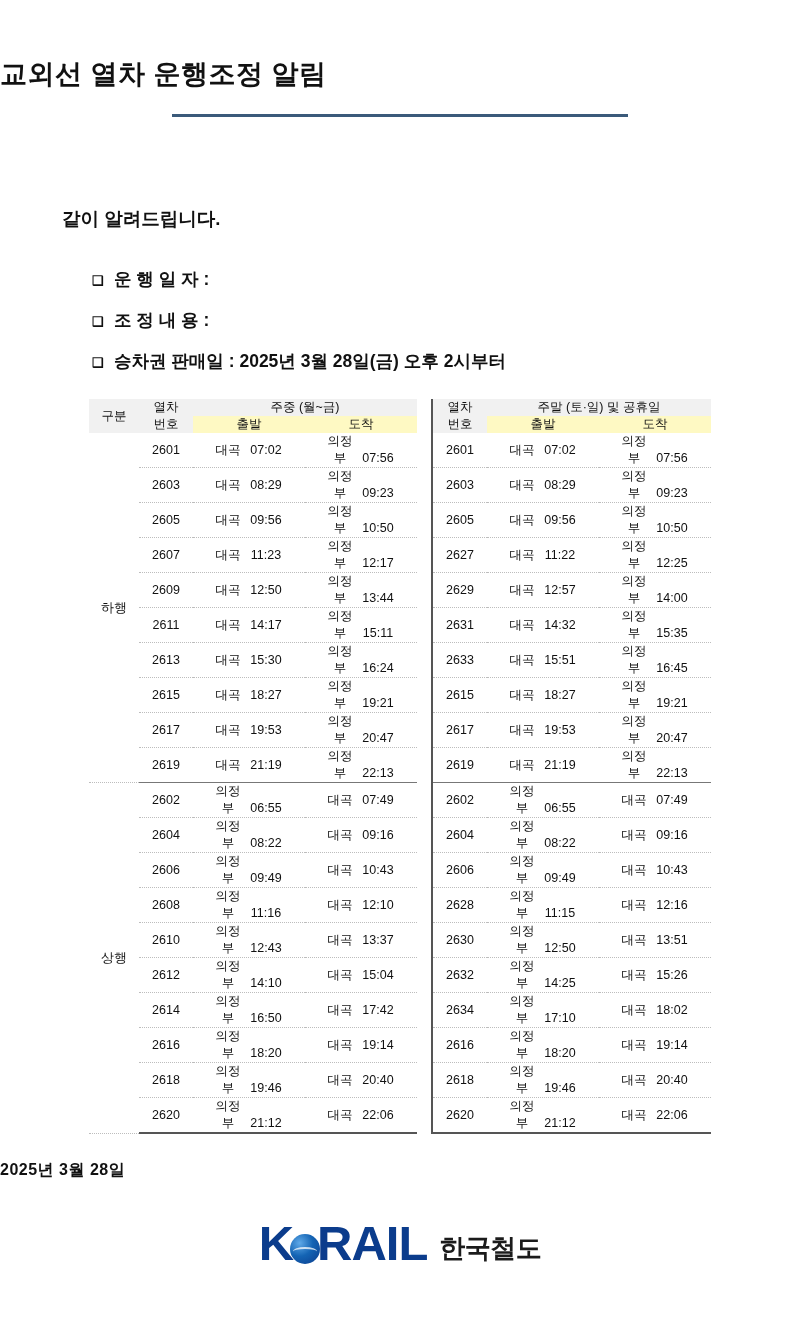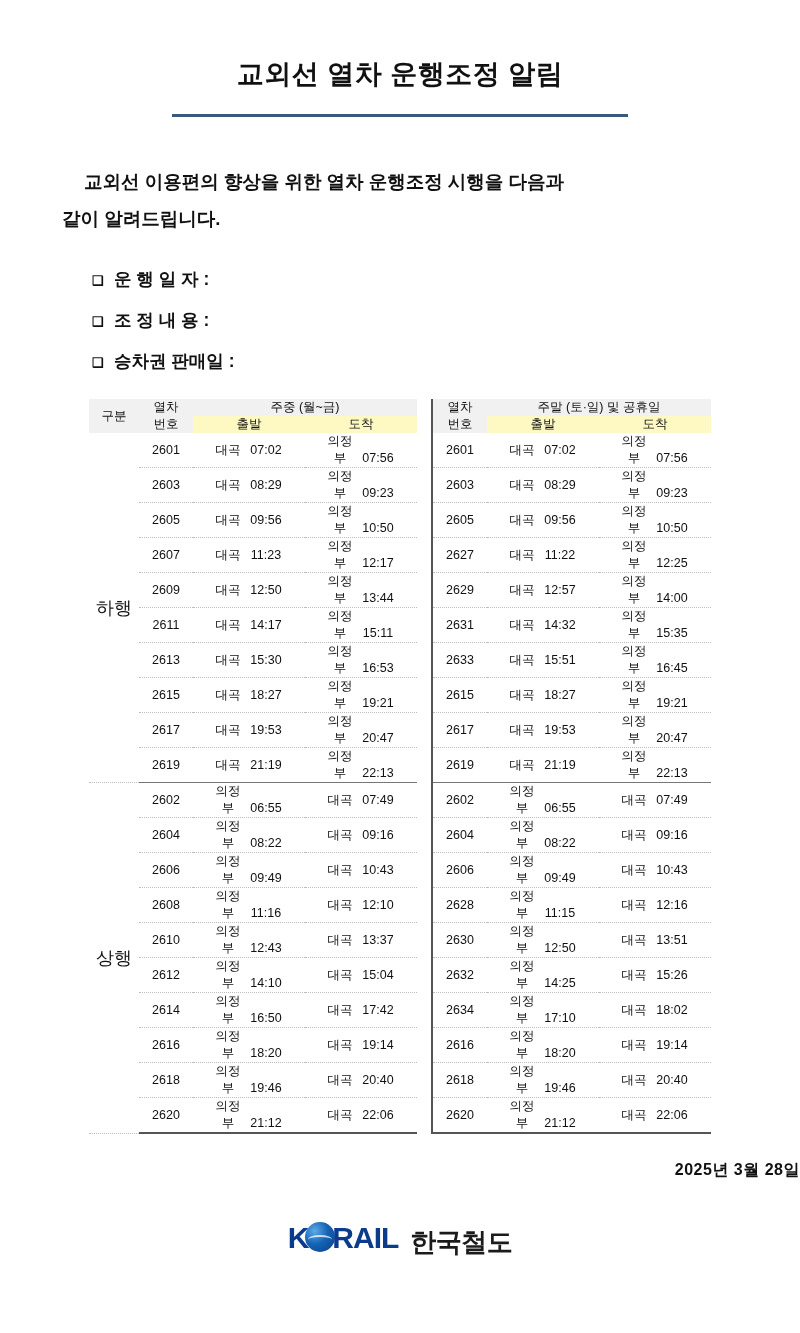--- a/index.html
+++ b/index.html
@@ -12,21 +12,20 @@
     height: 1333px;
     font-family: "Liberation Sans", sans-serif;
     color: #1a1a1a;
     position: relative;
     overflow: hidden;
   }
 
   
   .title-wrap {
     padding-top: 56px;
-    text-align: center;
     text-decoration: underline;
   }
   .title {
     font-size: 27px;
     font-weight: bold;
     letter-spacing: 0.5px;
     color: #111;
     display: inline-block;
     padding-bottom: 22px;
   }
@@ -107,21 +106,21 @@
     background: #fef9c3;
     border-bottom: 2px solid #555;
     font-weight: bold;
     font-size: 12.5px;
     padding: 4px 0 5px 0;
   }
   .vline-r { border-right: 1px solid #9a9a9a; }
 
   td.dir {
     font-weight: bold;
-    font-size: 18px;
+    font-size: 13px;
     border-right: 1px solid #9a9a9a;
     width: 50px;
   }
   td.trainno {
     width: 54px;
     border-right: 1px solid #9a9a9a;
     padding: 5px 0;
     font-size: 12.5px;
   }
   td.cell {
@@ -152,37 +151,37 @@
 
   
   table.sched.right td.trainno,
   table.sched.right th.hdrno {
     border-left: 2px solid #555;
   }
 
   
   .doc-date {
     margin-top: 26px;
-    text-align: right;
+    text-align: left;
     font-size: 16px;
     font-weight: bold;
     letter-spacing: 0.5px;
     color: #111;
   }
 
   
   .logo-wrap {
     margin-top: 34px;
     display: flex;
     align-items: center;
     justify-content: center;
     gap: 12px;
   }
   .korail {
-    font-size: 30px;
+    font-size: 49px;
     font-weight: bold;
     color: #0b3c8c;
     letter-spacing: -1px;
     position: relative;
     font-family: "Liberation Sans", sans-serif;
   }
   .korail .globe {
     display: inline-block;
     width: 30px;
     height: 30px;
@@ -210,36 +209,37 @@
 </style>
 </head>
 <body>
 
 <div class="title-wrap">
   <div class="title">교외선 열차 운행조정 알림</div>
   <div class="title-rule"></div>
 </div>
 
 <div class="intro">
-  <span class="indent">교외선 이용편의 향상을 위한 열차 운행조정 시행을 다음과</span><br>
+  <br>
   <span>같이 알려드립니다.</span>
 </div>
 
 <div class="bullets">
   <div class="bullet-row">
     <span class="bullet-mark">❑</span>
     <span class="bullet-label">운 행 일 자 : </span>
   </div>
   <div class="bullet-row">
     <span class="bullet-mark">❑</span>
     <span class="bullet-label">조 정 내 용 : </span>
   </div>
   <div class="bullet-row">
     <span class="bullet-mark">❑</span>
     <span class="bullet-label">승차권 판매일 : </span>
+    <span class="bullet-value">2025년 3월 28일(금) 오후 2시부터</span>
   </div>
 </div>
 
 <div class="tables-wrap">
 
   <table class="sched left">
     <thead>
       <tr class="hdr-top">
         <th class="hdrdiv" rowspan="2">구분</th>
         <th class="hdrno" rowspan="2">
@@ -281,21 +281,21 @@
         <td class="cell arr"><span class="stn">의정부</span><span class="tm">13:44</span></td>
       </tr>
       <tr class="rowline">
         <td class="trainno">2611</td>
         <td class="cell dep"><span class="stn">대곡</span><span class="tm">14:17</span></td>
         <td class="cell arr"><span class="stn">의정부</span><span class="tm">15:11</span></td>
       </tr>
       <tr class="rowline">
         <td class="trainno">2613</td>
         <td class="cell dep"><span class="stn">대곡</span><span class="tm">15:30</span></td>
-        <td class="cell arr"><span class="stn">의정부</span><span class="tm">16:53</span></td>
+        <td class="cell arr"><span class="stn">의정부</span><span class="tm">16:24</span></td>
       </tr>
       <tr class="rowline">
         <td class="trainno">2615</td>
         <td class="cell dep"><span class="stn">대곡</span><span class="tm">18:27</span></td>
         <td class="cell arr"><span class="stn">의정부</span><span class="tm">19:21</span></td>
       </tr>
       <tr class="rowline">
         <td class="trainno">2617</td>
         <td class="cell dep"><span class="stn">대곡</span><span class="tm">19:53</span></td>
         <td class="cell arr"><span class="stn">의정부</span><span class="tm">20:47</span></td>

